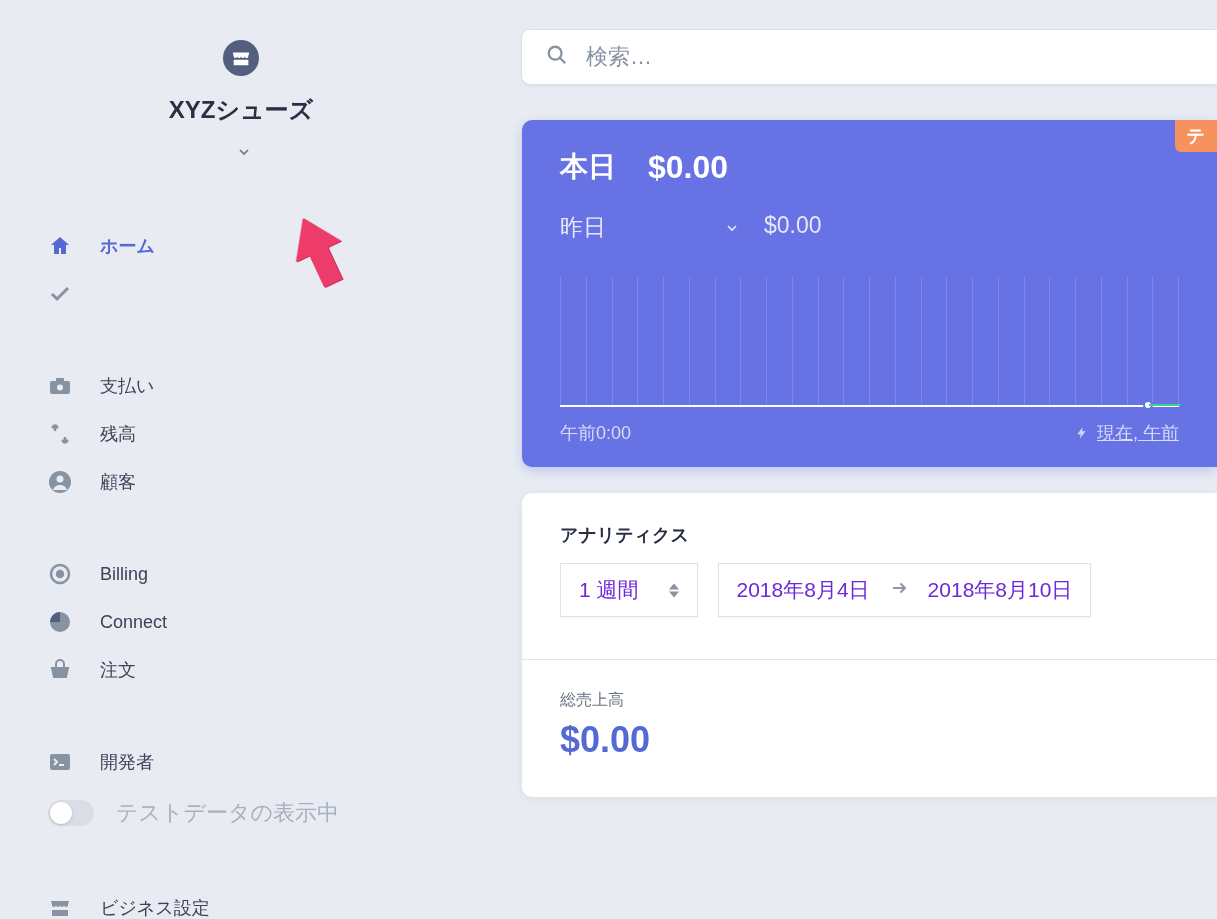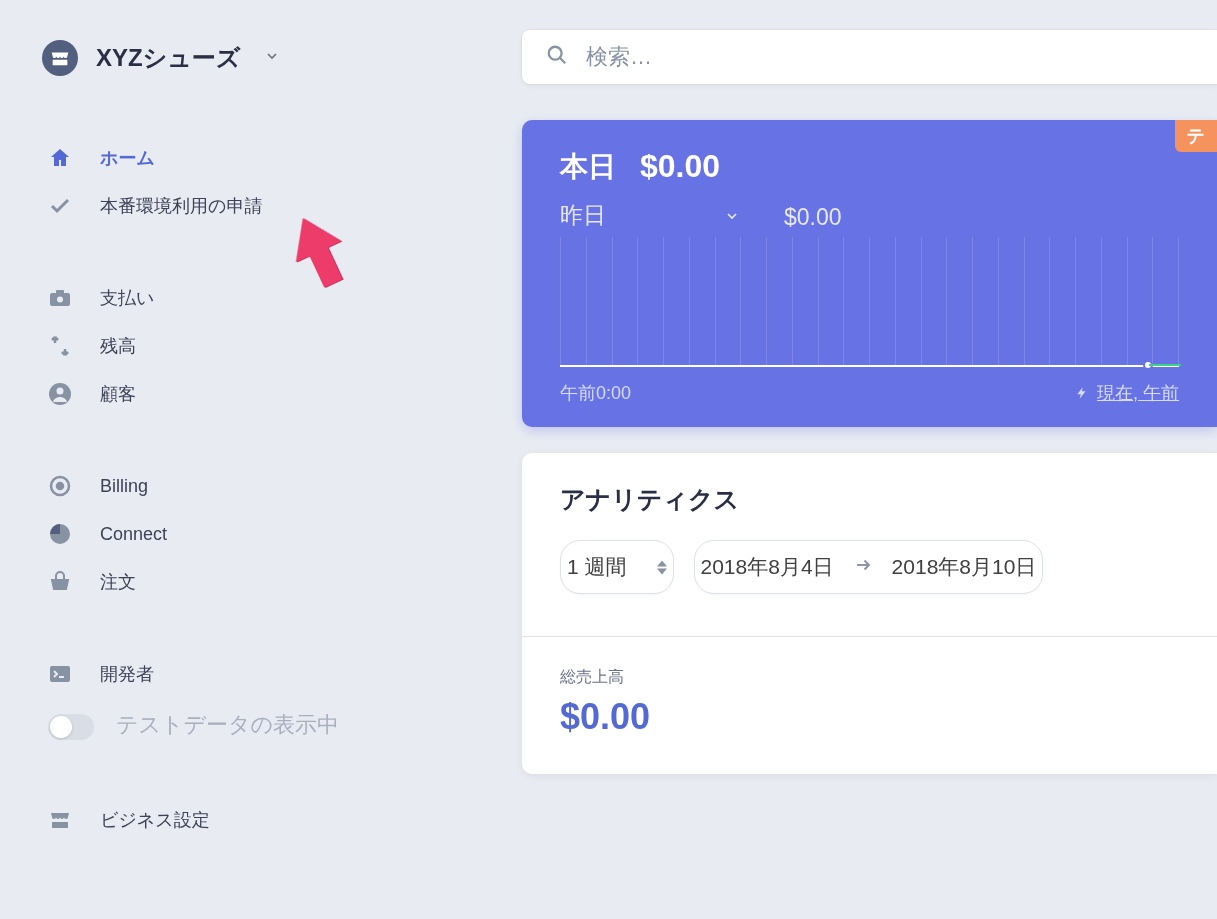--- a/index.html
+++ b/index.html
@@ -17,20 +17,21 @@
       top: 0;
       width: 470px;
       padding: 40px 30px 30px 42px;
     }
     .account-header {
       display: flex;
       align-items: center;
       gap: 18px;
       margin-bottom: 58px;
       cursor: pointer;
+      flex-direction: column;
     }
     .account-avatar {
       width: 36px;
       height: 36px;
       border-radius: 50%;
       background: #525f7f;
       display: flex;
       align-items: center;
       justify-content: center;
     }
@@ -62,21 +63,21 @@
       height: 24px;
       display: flex;
       align-items: center;
       justify-content: center;
       color: #8792a2;
       flex-shrink: 0;
     }
     .nav-icon svg { width: 24px; height: 24px; }
     .toggle-item {
       display: flex;
-      align-items: flex-end;
+      align-items: center;
       padding: 12px 6px;
       gap: 22px;
       font-size: 22px;
       color: #a8b0c0;
       font-weight: 500;
     }
     .toggle {
       width: 46px;
       height: 26px;
       background: #d8dde6;
@@ -135,31 +136,31 @@
       right: 0;
       background: #f5925e;
       color: #fff;
       padding: 4px 12px;
       font-size: 18px;
       font-weight: 600;
       border-radius: 0 0 0 6px;
     }
     .hero-title-row {
       display: flex;
-      align-items: flex-start;
-      gap: 24px;
-      margin-bottom: 14px;
+      align-items: flex-end;
+      gap: 32px;
+      margin-bottom: 26px;
     }
     .hero-title { font-size: 28px; font-weight: 600; }
     .hero-amount { font-size: 32px; font-weight: 600; }
     .compare-row {
       display: flex;
-      align-items: flex-end;
-      gap: 44px;
-      margin-bottom: 6px;
+      align-items: flex-start;
+      gap: 24px;
+      margin-bottom: 34px;
     }
     .compare-select {
       display: flex;
       align-items: center;
       gap: 118px;
       font-size: 23px;
       cursor: pointer;
       color: #e6e8f9;
     }
     .compare-amount { font-size: 23px; font-weight: 500; color: #e6e8f9; }
@@ -202,39 +203,39 @@
       align-items: flex-end;
     }
     .chart-now { display: flex; align-items: center; gap: 8px; text-decoration: underline; }
     .analytics-card {
       background: #fff;
       border-radius: 10px 0 0 10px;
       box-shadow: 0 2px 8px rgba(0,0,0,.06);
       padding: 30px 38px 36px 38px;
     }
     .analytics-title {
-      font-size: 25px;
+      font-size: 18px;
       font-weight: 700;
       color: #2a2f45;
-      margin-bottom: 24px;
+      margin-bottom: 16px;
     }
     .analytics-controls {
       display: flex;
       gap: 20px;
       margin-bottom: 42px;
     }
     .select-box {
       border: 1px solid #dde1e8;
-      border-radius: 20px;
-      padding: 12px 6px;
+      border-radius: 0;
+      padding: 12px 18px;
       display: flex;
       align-items: center;
       gap: 30px;
       font-size: 21px;
-      color: #404040;
+      color: #6d28d9;
       cursor: pointer;
       box-shadow: 0 1px 2px rgba(0,0,0,.04);
     }
     .select-box.range { gap: 20px; }
     .sort-icon {
       display: flex;
       flex-direction: column;
       gap: 1px;
       color: #8792a2;
     }
@@ -290,21 +291,20 @@
           </svg>
       </span>
       <span>ホーム</span>
     </div>
     <div class="nav-item">
       <span class="nav-icon">
         <svg viewBox="0 0 24 24" fill="none" stroke="currentColor" stroke-width="3">
             <polyline points="4 12 9 17 20 6"></polyline>
           </svg>
       </span>
-      <span>本番環境利用の申請</span>
     </div>
   </div>
 
   <div class="nav-group">
     <div class="nav-item">
       <span class="nav-icon">
         <svg viewBox="0 0 24 24" fill="currentColor">
             <rect x="2" y="7" width="20" height="13" rx="2"></rect>
             <circle cx="12" cy="13.5" r="3" fill="#e8ecf2"></circle>
             <rect x="8" y="4" width="8" height="4" rx="1"></rect>

